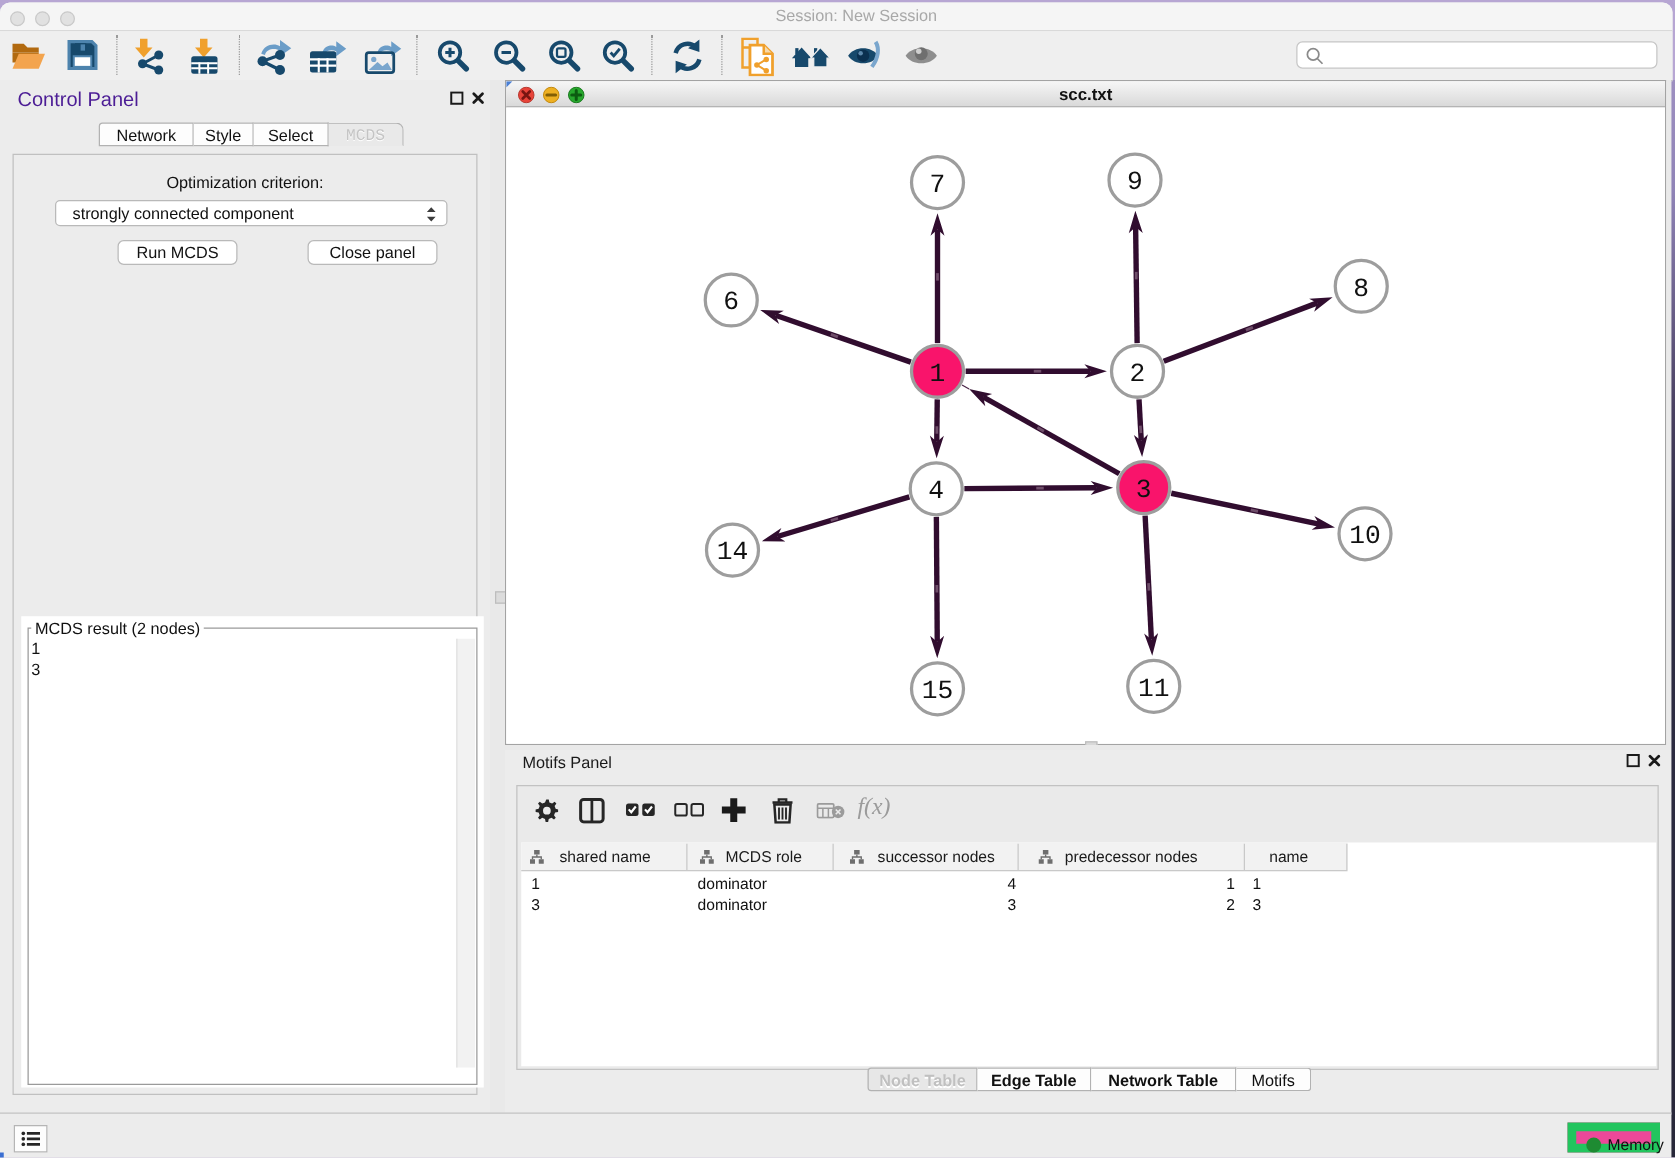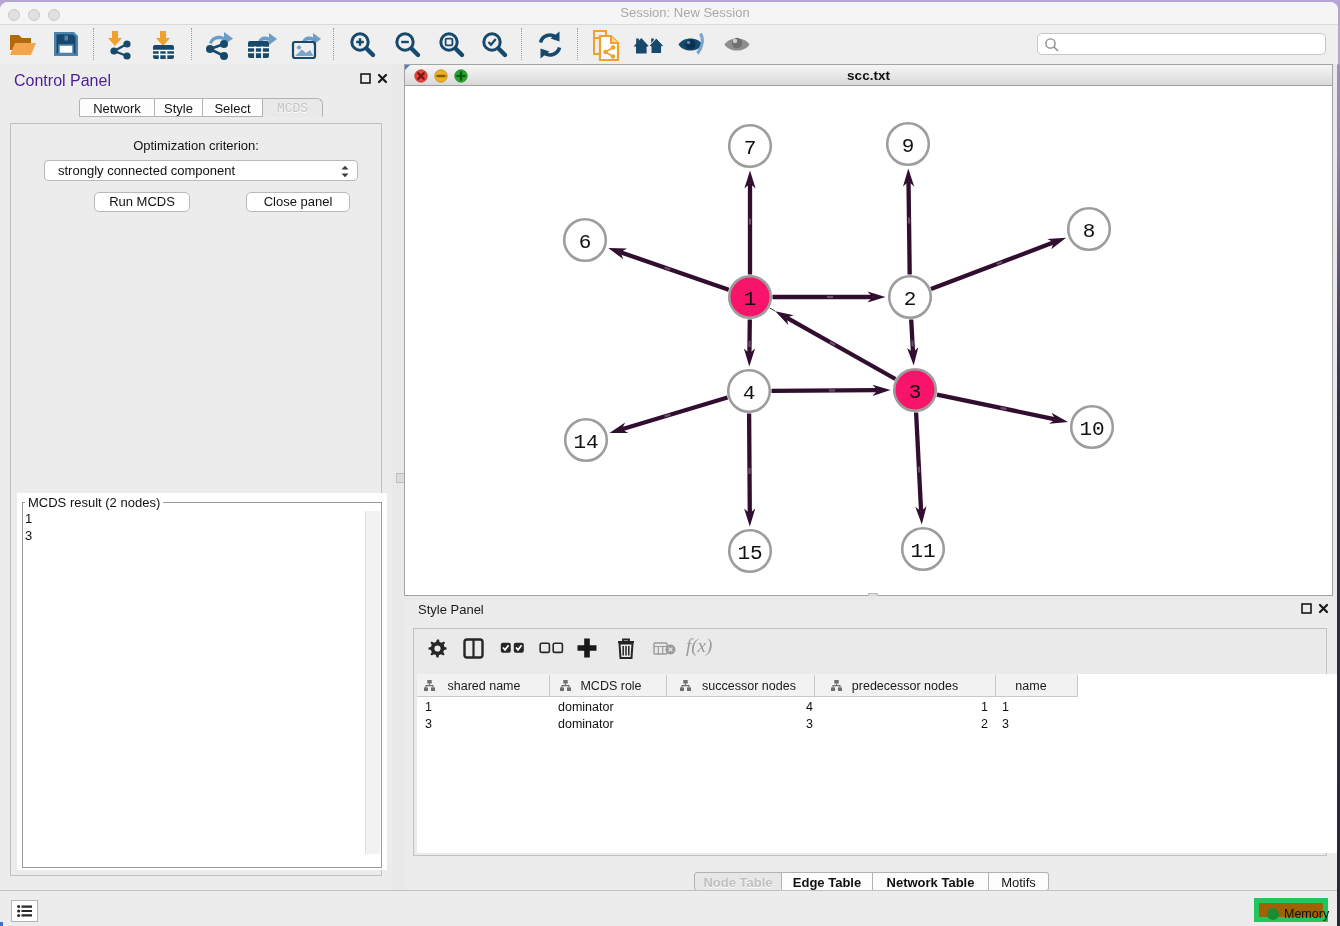--- a/index.html
+++ b/index.html
@@ -275,21 +275,21 @@
       <path d="M424.0 304.5 L430.0 304.5" stroke="#6f4e6a" stroke-width="2.2"></path>
       <path d="M265.4 328.6 L259.6 330.4" stroke="#6f4e6a" stroke-width="2.2"></path>
       <path d="M344.5 382.0 L344.5 388.0" stroke="#6f4e6a" stroke-width="2.2"></path>
       </svg>
     </div>
     <div class="abs" style="left:463px;top:527.5px;width:8px;height:6px;background:#d8d8d8;border:1px solid #bdbdbd;"></div>
   </div>
   <div class="hdiv"></div>
   <div class="abs" style="left:1333px;top:64px;width:4px;height:532px;background:#e9e9e9;"></div>
   <div id="tpanel">
-    <div class="abs" style="left:14px;top:2px;font-size:13px;color:#1a1a1a;">Style Panel</div>
+    <div class="abs" style="left:14px;top:2px;font-size:13px;color:#1a1a1a;">Motifs Panel</div>
     <svg class="abs" style="left:897px;top:3px" width="11" height="11" viewBox="0 0 11 11">
         <rect x="1" y="1" width="9" height="9" fill="none" stroke="#1a1a1a" stroke-width="1.6"></rect>
       </svg>
     <svg class="abs" style="left:914px;top:3px" width="11" height="11" viewBox="0 0 11 11">
         <path d="M2 2 L9 9 M9 2 L2 9" stroke="#1a1a1a" stroke-width="2.2" stroke-linecap="round"></path>
       </svg>
     <div class="abs" style="left:9px;top:28px;width:914px;height:228px;background:#eaeaea;border:1px solid #c2c2c2;box-sizing:border-box;">
 
       <svg class="abs" style="left:14px;top:10px" width="19" height="19" viewBox="0 0 19 19">
         <path d="M9.5 1 L11.5 1 L12 3.4 L14.2 4.3 L16.2 2.9 L17.6 4.3 L16.2 6.3 L17 8.5 L19 9 L19 11 L16.6 11.5 L15.7 13.7 L17.1 15.7 L15.7 17.1 L13.7 15.7 L11.5 16.6 L11 19 L9 19 L8.5 16.6 L6.3 15.7 L4.3 17.1 L2.9 15.7 L4.3 13.7 L3.4 11.5 L1 11 L1 9 L3.4 8.5 L4.3 6.3 L2.9 4.3 L4.3 2.9 L6.3 4.3 L8.5 3.4 Z" fill="#262626" transform="translate(-0.5,-0.5)"></path>
@@ -319,21 +319,21 @@
         <path d="M7.2 9 V18.5 M10 9 V18.5 M12.8 9 V18.5" stroke="#262626" stroke-width="1.5"></path>
       </svg>
       <svg class="abs" style="left:239px;top:13px" width="23" height="13" viewBox="0 0 23 13">
         <rect x="1" y="1" width="13" height="11" rx="1" fill="none" stroke="#9b9b9b" stroke-width="1.4"></rect>
         <path d="M1 4.5 H14 M5.3 4.5 V12 M9.7 4.5 V12" stroke="#9b9b9b" stroke-width="1.2"></path>
         <circle cx="17.5" cy="7.5" r="5" fill="#9b9b9b"></circle>
         <path d="M15.6 5.6 L19.4 9.4 M19.4 5.6 L15.6 9.4" stroke="#eaeaea" stroke-width="1.3"></path>
       </svg>
       <div class="abs" style="left:272px;top:6px;font-family:'Liberation Serif',serif;font-style:italic;font-size:19px;color:#9b9b9b;">f(x)</div>
 
-      <div class="abs" style="left:3px;top:45px;width:908px;height:179px;background:#fff;padding-left:12px;">
+      <div class="abs" style="left:3px;top:45px;width:908px;height:179px;background:#fff;">
         <div class="abs" style="left:0;top:0;width:661px;height:23px;background:#f2f2f2;border-bottom:1px solid #c9c9c9;box-sizing:border-box;"></div>
         <svg class="abs" style="left:0;top:0" width="680" height="23" viewBox="0 0 680 23">
           <g stroke="#c9c9c9" stroke-width="1">
               <path d="M132.5 1 V22 M249.5 1 V22 M397.5 1 V22 M578.5 1 V22 M660.5 1 V22"></path>
             </g>
           <g fill="#6e6e6e">
             <g transform="translate(7,6)">
                 <rect x="3.3" y="0" width="4.4" height="3.6"></rect>
                 <rect x="0" y="7.4" width="4" height="3.6"></rect>
                 <rect x="7" y="7.4" width="4" height="3.6"></rect>
@@ -372,39 +372,39 @@
         <div class="abs" style="left:0;top:26px;width:571px;text-align:right;font-size:12.5px;color:#111;">1</div>
         <div class="abs" style="left:585px;top:26px;font-size:12.5px;color:#111;">1</div>
         <div class="abs" style="left:8px;top:43px;font-size:12.5px;color:#111;">3</div>
         <div class="abs" style="left:141px;top:43px;font-size:12.5px;color:#111;">dominator</div>
         <div class="abs" style="left:0;top:43px;width:396px;text-align:right;font-size:12.5px;color:#111;">3</div>
         <div class="abs" style="left:0;top:43px;width:571px;text-align:right;font-size:12.5px;color:#111;">2</div>
         <div class="abs" style="left:585px;top:43px;font-size:12.5px;color:#111;">3</div>
       </div>
     </div>
 
-    <div class="abs" style="left:290px;top:254px;height:20px;display:flex;margin-top:18px;">
+    <div class="abs" style="left:290px;top:254px;height:20px;display:flex;">
       <div class="tab sel2" style="width:88px;border-radius:3px 0 0 3px;border:1px solid #b2b2b2;background:#e7e7e7;color:#c0c0c0;text-shadow:0 1px 0 #fff;box-sizing:border-box;font-size:13px;text-align:center;line-height:19px;font-weight:bold;">Node Table</div>
       <div class="tab" style="width:91px;font-weight:bold;">Edge Table</div>
       <div class="tab" style="width:116px;font-weight:bold;">Network Table</div>
       <div class="tab" style="width:60px;border-radius:0 3px 3px 0;font-weight:normal;">Motifs</div>
     </div>
   </div>
   <div id="statusbar">
     <div class="abs" style="left:11px;top:9px;width:27px;height:22px;background:#fdfdfd;border:1px solid #b5b5b5;box-sizing:border-box;">
       <svg class="abs" style="left:5px;top:4px" width="15" height="12" viewBox="0 0 15 12">
         <g fill="#262626">
             <circle cx="1.6" cy="1.6" r="1.5"></circle>
             <circle cx="1.6" cy="6" r="1.5"></circle>
             <circle cx="1.6" cy="10.4" r="1.5"></circle>
           </g>
         <g stroke="#262626" stroke-width="2.2">
             <path d="M4.5 1.6 H15 M4.5 6 H15 M4.5 10.4 H15"></path>
           </g>
       </svg>
     </div>
-    <div class="abs" style="left:1254px;top:7px;width:74px;height:24px;background:#a16207;border:5px solid #22c55e;box-sizing:border-box;">
+    <div class="abs" style="left:1254px;top:7px;width:74px;height:24px;background:#ec4899;border:7px solid #22c55e;box-sizing:border-box;">
       <div class="abs" style="left:8px;top:5px;width:12px;height:12px;border-radius:50%;background:#1e8b32;"></div>
       <div class="abs" style="left:25px;top:4px;font-size:12.5px;color:#111;">Memory</div>
     </div>
     <div class="abs" style="left:0;top:31px;width:3px;height:5px;background:#3b6fd2;"></div>
   </div>
 </div>
 
 </body></html>

